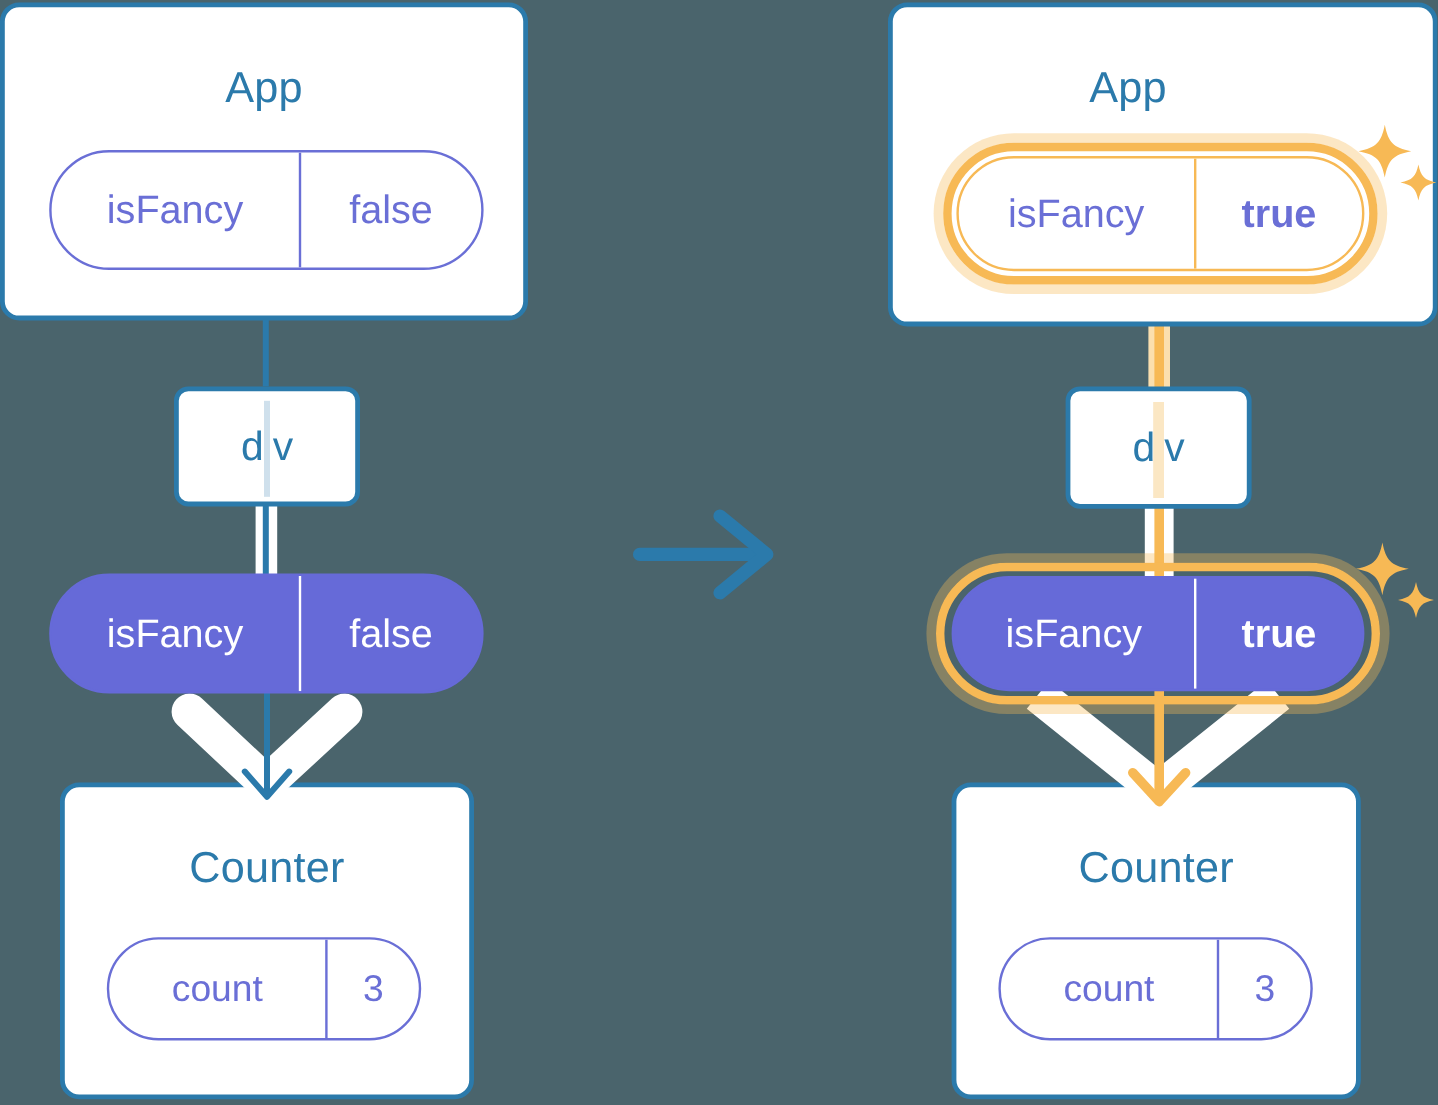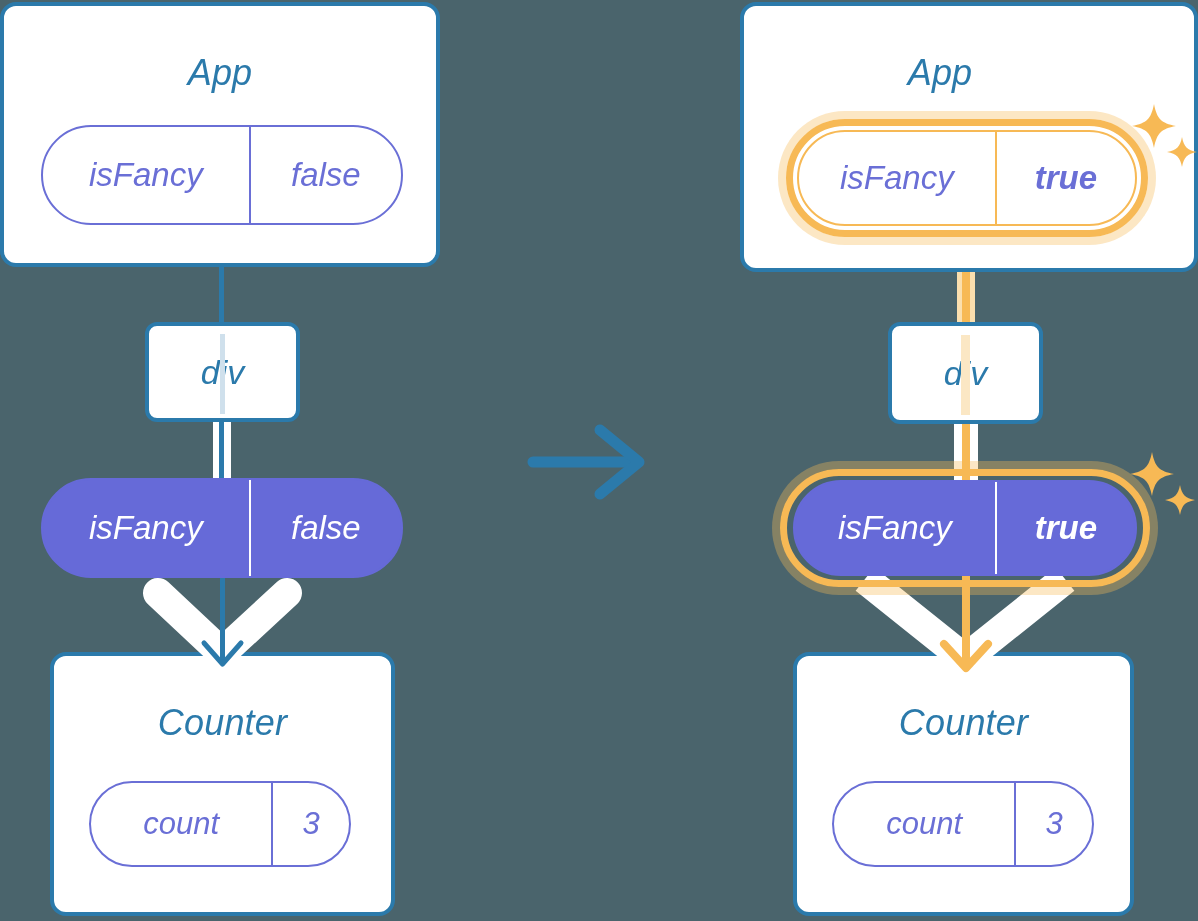--- a/index.html
+++ b/index.html
@@ -3,21 +3,21 @@
 <meta charset="utf-8">
 <style>
   html,body{margin:0;padding:0;}
   body{
     width:1198px;height:921px;
     background:#4a646c;
     font-family:"Liberation Sans", sans-serif;
     overflow:hidden;
     position:relative;
   }
-  #stage{position:absolute;left:0;top:0;width:1198px;height:921px;font-style:italic;}
+  #stage{position:absolute;left:0;top:0;width:1198px;height:921px;}
 
   
   .comp-box{
     position:absolute;
     background:#ffffff;
     border:4px solid #2b7aab;
     border-radius:16px;
     box-sizing:border-box;
     z-index:6;
   }

